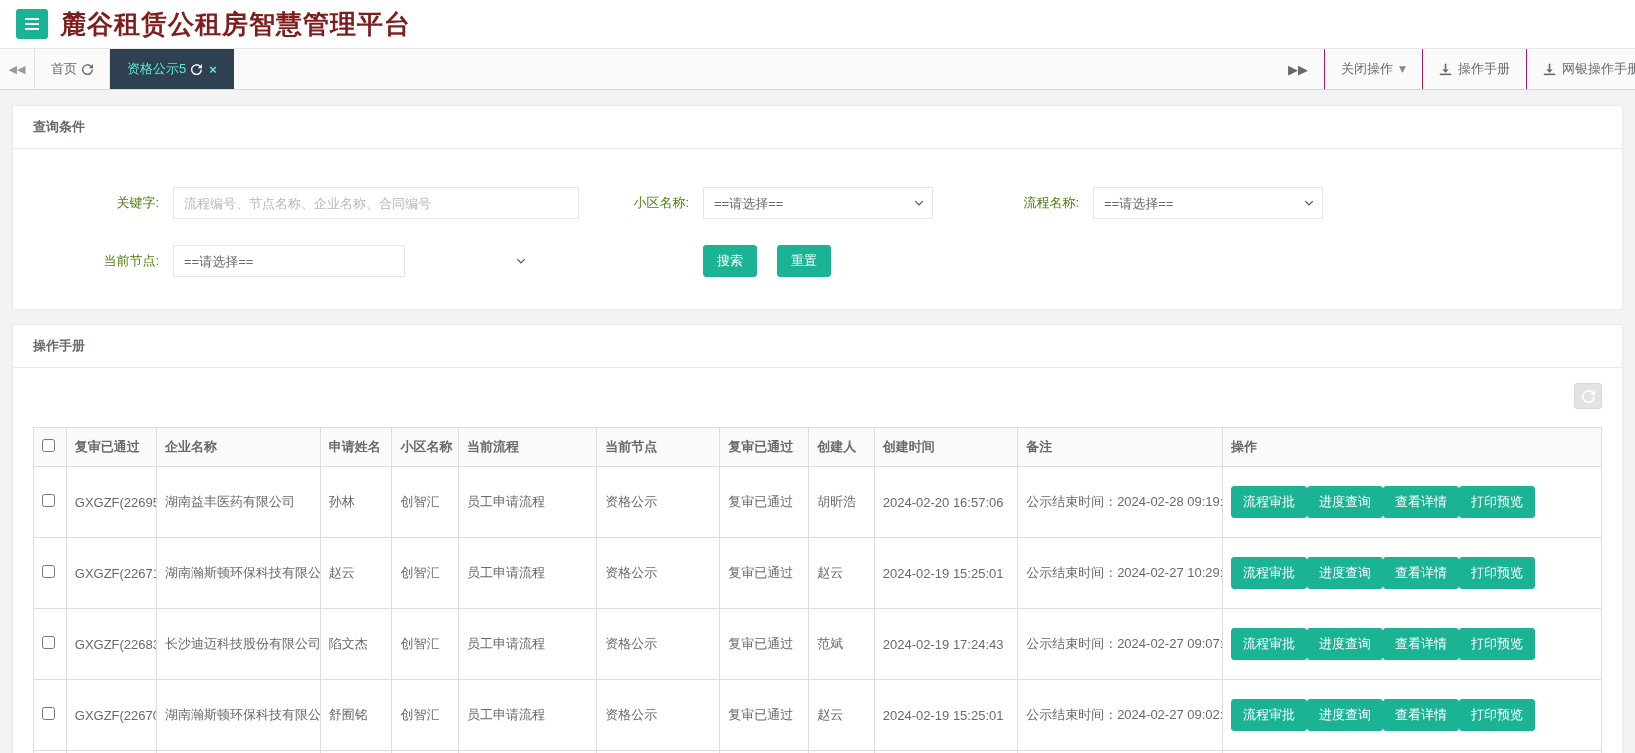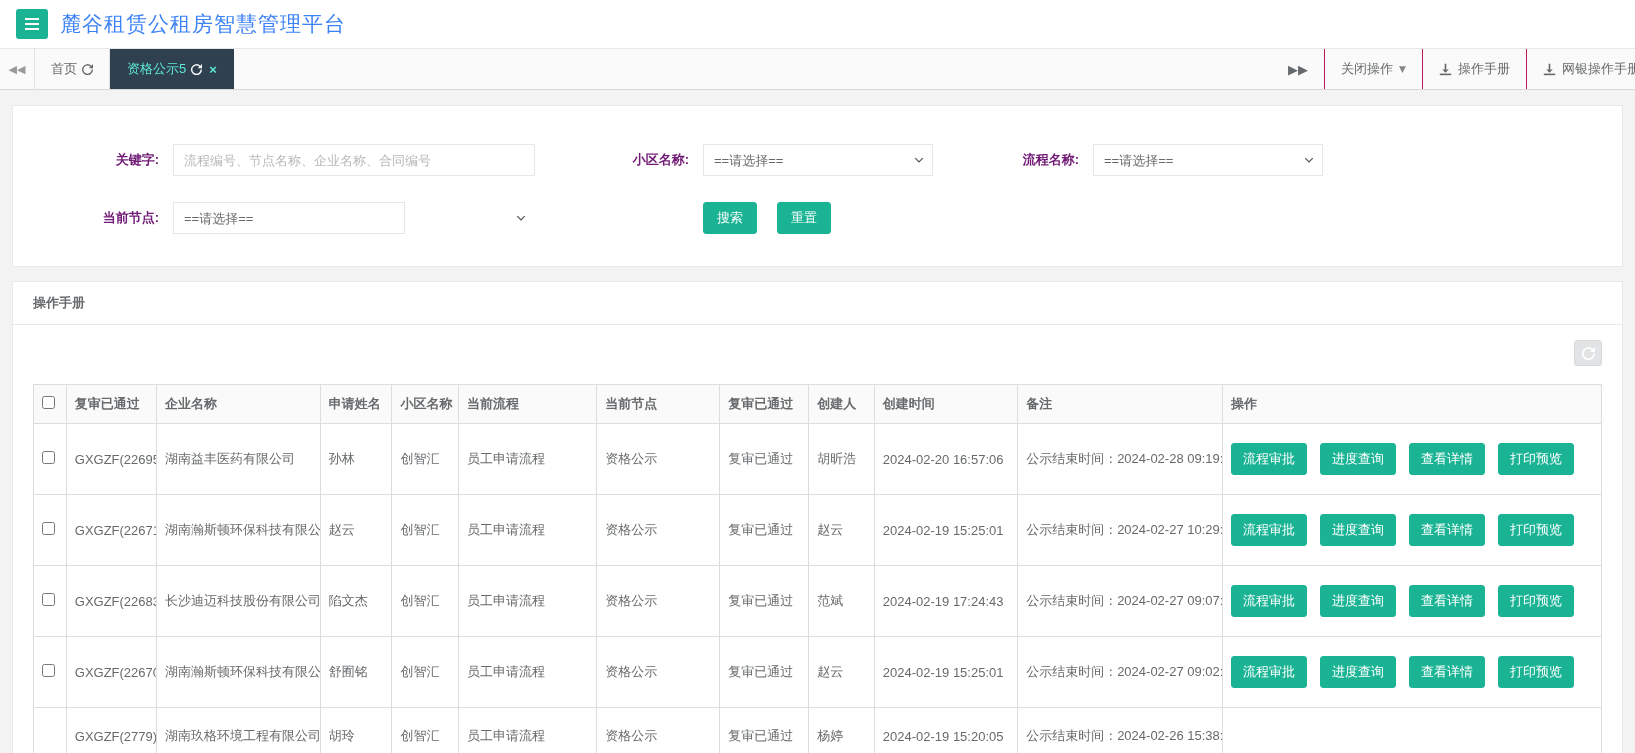--- a/index.html
+++ b/index.html
@@ -10,21 +10,21 @@
   }
   .glyph { font-family:"DejaVu Sans",sans-serif; }
 
   
   .topbar { height:48px; background:#ffffff; display:flex; align-items:center; padding-left:16px; }
   .menu-btn { width:32px; height:30px; background:#1ab394; border:none; border-radius:3px;
               display:flex; align-items:center; justify-content:center; cursor:pointer; }
   .burger { width:14px; height:2px; background:#fff; position:relative; }
   .burger::before, .burger::after { content:""; position:absolute; left:0; width:14px; height:2px; background:#fff; }
   .burger::before { top:-5px; } .burger::after { top:5px; }
-  .app-title { font-size:21px; color:#3b82f6; font-weight:400; margin-left:12px; letter-spacing:1px; }
+  .app-title { font-size:26px; color:#7f1d1d; font-weight:700; margin-left:12px; letter-spacing:1px; }
 
   
   .tabbar { position:relative; height:42px; background:#fafafa; border-top:1px solid #e7e7e7;
             border-bottom:1px solid #d8d8d8; display:flex; align-items:stretch; }
   .tab-scroll { width:34px; display:flex; align-items:center; justify-content:center;
                 color:#999; font-size:11px; cursor:pointer; }
   .tab { display:flex; align-items:center; gap:5px; padding:0 16px; font-size:13px; color:#676a6c;
          border-left:1px solid #e2e2e2; border-right:1px solid #e2e2e2; cursor:pointer; white-space:nowrap; }
   .tab.active { background:#2f4050; color:#5eead4; border-color:#2f4050; }
   .tab .close-x { font-weight:bold; font-size:13px; margin-left:2px; }
@@ -38,22 +38,22 @@
   
   .main { background:#f3f3f4; padding:15px 12px 0 12px; height:663px; }
   .panel { background:#fff; border:1px solid #e7eaec; margin-bottom:14px; }
   .panel-heading { padding:12px 20px; font-size:13px; font-weight:bold; color:#676a6c;
                    border-bottom:1px solid #e7eaec; background:#ffffff; }
 
   
   .query-body { padding:38px 20px 32px 20px; }
   .qrow { display:grid; grid-template-columns:140px 362px 168px 230px 160px 230px; align-items:center; }
   .qrow + .qrow { margin-top:26px; }
-  .qlabel { text-align:right; padding-right:14px; font-weight:bold; color:#701a75; }
-  .txt-input { width:362px; height:32px; border:1px solid #e5e6e7; padding:0 10px; font-size:13px;
+  .qlabel { text-align:right; padding-right:14px; font-weight:normal; color:#4d7c0f; }
+  .txt-input { width:406px; height:32px; border:1px solid #e5e6e7; padding:0 10px; font-size:13px;
                color:#676a6c; background:#fff; outline:none; }
   .txt-input::placeholder { color:#b8b8b8; }
   .select-wrap { position:relative; display:inline-block; }
   .sel { appearance:none; -webkit-appearance:none; width:230px; height:32px; border:1px solid #e5e6e7;
          background:#fff; color:#676a6c; font-size:13px; padding:0 24px 0 10px; outline:none; }
   .sel-caret { position:absolute; right:9px; top:11px; pointer-events:none; }
   .btn-row { grid-column:4 / span 3; display:flex; gap:20px; }
   .btn-green { background:#1ab394; color:#fff; border:1px solid #1ab394; border-radius:3px;
                font-size:13px; padding:6px 13px; cursor:pointer; }
 
@@ -62,21 +62,21 @@
   .list-toolbar { display:flex; justify-content:flex-end; margin-bottom:18px; }
   .refresh-btn { width:28px; height:26px; background:#e2e3e4; border:1px solid #d8d9da; border-radius:3px;
                  display:flex; align-items:center; justify-content:center; cursor:pointer; }
 
   table.grid { width:100%; border-collapse:collapse; table-layout:fixed; }
   table.grid th, table.grid td { border:1px solid #dddddd; font-size:13px; color:#676a6c;
                                  padding:9px 8px; text-align:left; overflow:hidden; white-space:nowrap; }
   table.grid th { background:#fafafa; font-weight:bold; padding:10px 8px; }
   table.grid td { padding:19px 8px; background:#fff; }
   td.ck, th.ck { text-align:center; padding:9px 4px; }
-  .row-actions { display:flex; gap:13px; }
+  .row-actions { display:flex; }
   .act-btn { background:#1ab394; color:#fff; border:1px solid #1ab394; border-radius:3px;
              font-size:13px; padding:6px 11px; cursor:pointer; white-space:nowrap; }
 </style>
 </head>
 <body>
 
 <header class="topbar">
   <button class="menu-btn">
     <span class="burger"></span>
   </button>
@@ -119,20 +119,21 @@
       </svg>
       <span>网银操作手册</span>
     </div>
 
   </div>
 </nav>
 
 <main class="main">
 
   <section class="panel">
+    <div class="panel-heading">查询条件</div>
     <div class="query-body">
       <div class="qrow">
         <label class="qlabel">关键字:</label>
         <div>
           <input class="txt-input" type="text" placeholder="流程编号、节点名称、企业名称、合同编号" style="">
         </div>
         <label class="qlabel">小区名称:</label>
         <div class="select-wrap">
           <select class="sel">
             <option>==请选择==</option>

